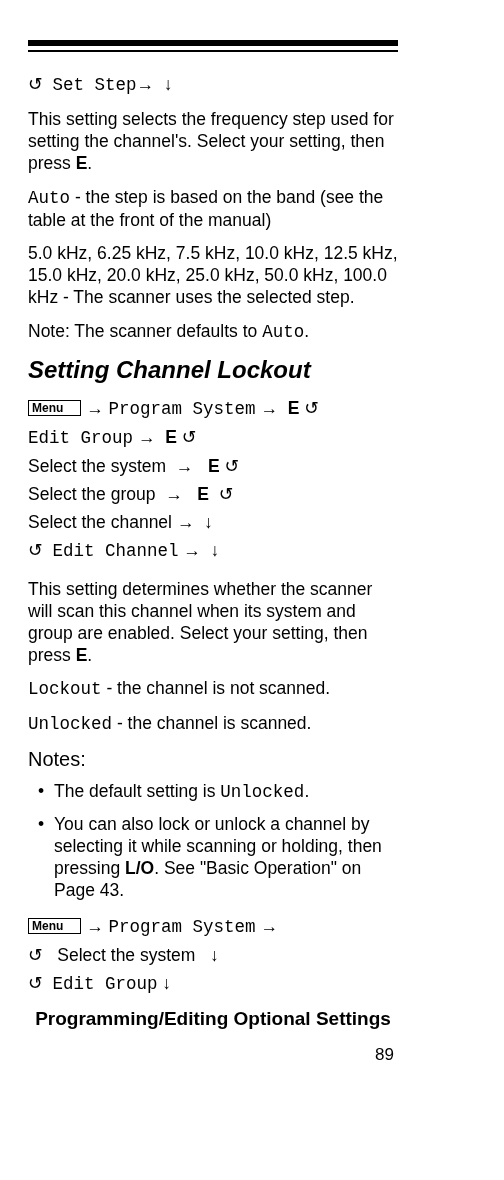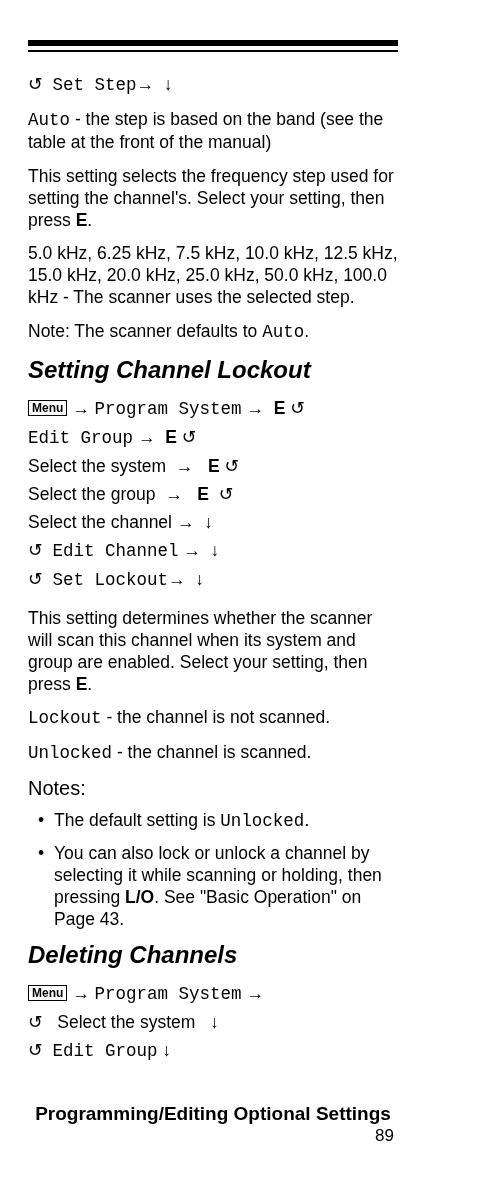--- a/index.html
+++ b/index.html
@@ -5,49 +5,49 @@
   * { margin: 0; padding: 0; box-sizing: border-box; }
   html, body { width: 504px; height: 1180px; background: #fff; font-family: Arial, Helvetica, sans-serif; color: #000; }
   .page { padding: 40px 28px 20px 28px; width: 426px; }
   .rule-thick { border-top: 6px solid #000; margin-bottom: 4px; }
   .rule-thin { border-top: 2px solid #000; margin-bottom: 18px; }
   .mono { font-family: "Courier New", Courier, monospace; }
   .body-text { font-size: 17.5px; line-height: 1.25; margin-bottom: 12px; }
   .step-line { font-size: 17.5px; line-height: 1.6; }
   .arrow { font-family: Arial, sans-serif; }
   .bold { font-weight: bold; }
-  .menu-box { display: inline-block; border: 1.5px solid #000; font-family: Arial, sans-serif; font-weight: bold; font-size: 12px; padding: 0px 3px 0px 3px; line-height: 1.2; position: relative; top: -2px; }
+  .menu-box { display: inline-block; border: 1.5px solid #000; font-family: Arial, sans-serif; font-weight: bold; font-size: 12px; padding: 0px 17px 0px 3px; line-height: 1.2; position: relative; top: -2px; }
   h2.section { font-family: Arial, Helvetica, sans-serif; font-weight: bold; font-style: italic; font-size: 24px; margin-top: 3px; margin-bottom: 10px; }
   .notes-label { font-size: 20px; margin-bottom: 10px; }
   ul.notes { list-style: none; padding-left: 0; }
   ul.notes li { font-size: 17.5px; line-height: 1.25; padding-left: 26px; position: relative; margin-bottom: 10px; }
   ul.notes li::before { content: "•"; position: absolute; left: 10px; top: 0; }
-  .footer-title { font-family: "Trebuchet MS", Verdana, Arial, sans-serif; font-weight: bold; font-size: 19px; text-align: center; margin-top: 38px; }
-  .page-num { text-align: right; font-size: 17px; margin-top: 1px; padding-right: 4px; }
+  .footer-title { font-family: "Trebuchet MS", Verdana, Arial, sans-serif; font-weight: bold; font-size: 19px; text-align: center; margin-top: 10px; }
+  .page-num { text-align: right; font-size: 17px; margin-top: 15px; padding-right: 4px; }
   .sym { font-family: Arial, sans-serif; }
   .block { margin-bottom: 10px; }
 </style>
 </head>
 <body>
 
 <div class="page">
   <div class="rule-thick"></div>
   <div class="rule-thin"></div>
 
   <div class="step-line block">
     <span class="sym">↺</span>&nbsp;
     <span class="mono">Set Step</span><span class="arrow">→</span>&nbsp;&nbsp;<span class="sym">↓</span>
   </div>
 
   <p class="body-text">
-    <span class="mono">Auto</span><span> - the step is based on the band (see the table at the front of the manual)</span>
+    <span>This setting selects the frequency step used for setting the channel's. Select your setting, then press </span><span class="bold">E</span><span>.</span>
   </p>
 
   <p class="body-text">
-    <span>This setting selects the frequency step used for setting the channel's. Select your setting, then press </span><span class="bold">E</span><span>.</span>
+    <span class="mono">Auto</span><span> - the step is based on the band (see the table at the front of the manual)</span>
   </p>
 
   <p class="body-text">5.0 kHz, 6.25 kHz, 7.5 kHz, 10.0 kHz, 12.5 kHz, 15.0 kHz, 20.0 kHz, 25.0 kHz, 50.0 kHz, 100.0 kHz - The scanner uses the selected step.</p>
 
   <p class="body-text">
     <span>Note: The scanner defaults to </span><span class="mono">Auto</span><span>.</span>
   </p>
 
   <h2 class="section">Setting Channel Lockout</h2>
 
@@ -81,24 +81,20 @@
     <span>Select the channel</span>
     <span class="arrow">→</span>&nbsp;&nbsp;<span class="sym">↓</span>
   </div>
 
   <div class="step-line">
     <span class="sym">↺</span>&nbsp;
     <span class="mono">Edit Channel</span>
     <span class="arrow">→</span>&nbsp;&nbsp;<span class="sym">↓</span>
   </div>
 
-  <div class="step-line block">
-    <span class="sym">↺</span>&nbsp;
-    <span class="mono">Set Lockout</span><span class="arrow">→</span>&nbsp;&nbsp;<span class="sym">↓</span>
-  </div>
 
   <p class="body-text" style="margin-top:14px;">
     <span>This setting determines whether the scanner will scan this channel when its system and group are enabled. Select your setting, then press </span><span class="bold">E</span><span>.</span>
   </p>
 
   <p class="body-text">
     <span class="mono">Lockout</span><span> - the channel is not scanned.</span>
   </p>
 
   <p class="body-text">
@@ -109,21 +105,20 @@
 
   <ul class="notes">
     <li>
       <span>The default setting is </span><span class="mono">Unlocked</span><span>.</span>
     </li>
     <li>
       <span>You can also lock or unlock a channel by selecting it while scanning or holding, then pressing </span><span class="bold">L/O</span><span>. See "Basic Operation" on Page 43.</span>
     </li>
   </ul>
 
-  <h2 class="section">Deleting Channels</h2>
 
   <div class="step-line">
     <span class="menu-box">Menu</span>
     <span class="arrow">→</span>
     <span class="mono">Program System</span>
     <span class="arrow">→</span>
   </div>
 
   <div class="step-line">
     <span class="sym">↺</span>&nbsp;&nbsp;

